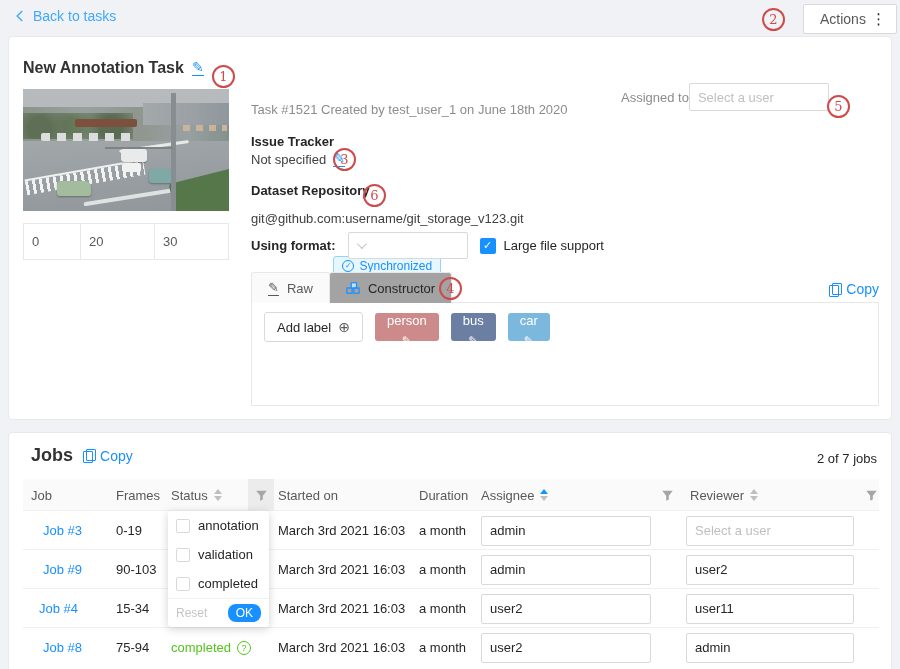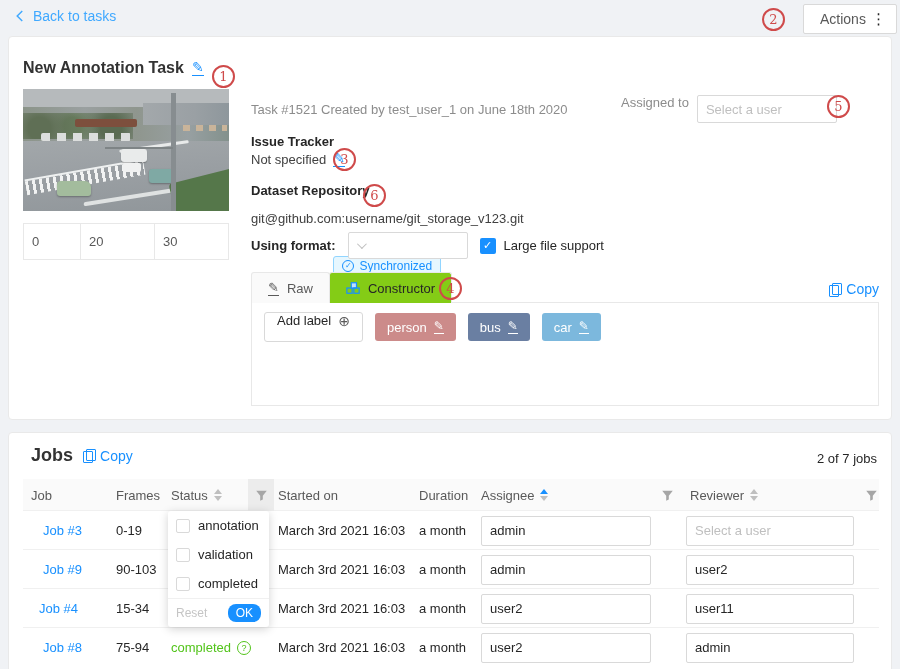--- a/index.html
+++ b/index.html
@@ -55,21 +55,21 @@
   .cars-right { left:160px; top:36px; width:44px; height:6px; background:repeating-linear-gradient(90deg,#c9b49a 0 7px, rgba(0,0,0,0) 7px 13px); }
 
   
   .params { position:absolute; left:14px; top:186px; width:206px; border-collapse:collapse; color:#595959; }
   .params th, .params td { border:1px solid #e8e8e8; font-weight:400; text-align:left; padding:6px 8px; font-size:13px; }
   .params th { height:48px; line-height:1.5; color:#595959; }
   .params td { height:36px; color:#595959; }
 
   
   .meta-text { position:absolute; left:242px; top:65px; color:#8c8c8c; font-size:13px; }
-  .assigned { position:absolute; left:612px; top:58px; display:flex; gap:8px; }
+  .assigned { position:absolute; left:612px; top:46px; display:flex; align-items:center; }
   .assigned-label { color:#8c8c8c; font-size:13px; }
   .assigned input { width:140px; height:28px; border:1px solid #d9d9d9; border-radius:2px; padding:0 8px; font-size:13px; font-family:inherit; color:#262626; }
   .assigned input::placeholder { color:#bfbfbf; }
 
   .blk-label { position:absolute; left:242px; font-weight:700; font-size:13px; color:#262626; }
   .blk-value { position:absolute; left:242px; font-size:13px; color:#404040; display:flex; align-items:center; gap:7px; }
 
   .sync-badge { display:inline-flex; align-items:center; gap:5px; background:#e6f7ff; border:1px solid #91d5ff;
                 color:#1890ff; font-size:12px; padding:1px 8px; border-radius:3px; height:20px; }
   .sync-check { width:12px; height:12px; border:1px solid #1890ff; border-radius:50%; display:flex;
@@ -82,35 +82,35 @@
   .chev-down { width:7px; height:7px; border-right:1.4px solid #bfbfbf; border-bottom:1.4px solid #bfbfbf;
                transform:rotate(45deg) translateY(-2px); }
   .cb-wrap { display:flex; align-items:center; gap:8px; }
   .cb-checked { width:16px; height:16px; background:#1890ff; border-radius:2px; color:#fff; display:flex;
                 align-items:center; justify-content:center; font-size:11px; cursor:pointer; }
 
   
   .tabs { position:absolute; left:242px; top:235px; width:628px; height:31px; border-bottom:1px solid #e8e8e8; display:flex; }
   .tab { height:31px; display:flex; align-items:center; gap:8px; padding:0 16px; font-size:13px;
          border:1px solid #e8e8e8; border-bottom:none; background:#fafafa; color:#595959; cursor:pointer; border-radius:3px 3px 0 0; }
-  .tab.active { background:#84cc16; color:#262626; position:relative; }
+  .tab.active { background:#a3a3a3; color:#262626; position:relative; }
   .tab.active::after { content:""; position:absolute; left:0; right:0; bottom:-1px; height:1px; background:#fff; }
   .tab + .tab { margin-left:-1px; }
   .copy-link { margin-left:auto; display:flex; align-items:center; gap:6px; color:#1890ff; font-size:14px; cursor:pointer; padding-top:4px; }
   .copy-ic { position:relative; width:11px; height:13px; }
   .copy-ic::before { content:""; position:absolute; left:0; top:2px; width:8px; height:10px; border:1.3px solid currentColor; border-radius:1px; background:#fff; }
   .copy-ic::after { content:""; position:absolute; left:3px; top:0; width:8px; height:10px; border:1.3px solid currentColor; border-radius:1px; }
 
   .labels-box { position:absolute; left:242px; top:265px; width:628px; height:104px;
                 border:1px solid #e8e8e8; border-top:none; padding:10px 12px; }
   .labels-row { display:flex; align-items:center; gap:12px; }
   .add-label-btn { height:30px; border:1px solid #d9d9d9; border-radius:3px; background:#fff; display:flex;
-                   align-items:flex-start; gap:7px; padding:0 12px; font-size:13px; color:#262626; cursor:pointer; }
+                   align-items:center; gap:7px; padding:0 12px; font-size:13px; color:#262626; cursor:pointer; }
   .label-tag { height:28px; border-radius:3px; color:#fff; display:flex; align-items:center; gap:7px;
-               padding:8px 12px; font-size:13px; cursor:pointer; }
+               padding:0 12px; font-size:13px; cursor:pointer;flex-direction:column; }
   .label-tag .edit-ic { color:#fff; border-bottom-color:#fff; font-size:12px; }
 
   
   .jobs-head { position:absolute; left:22px; top:12px; display:flex; align-items:center; gap:10px; }
   .jobs-head h2 { margin:0; font-size:18px; font-weight:700; color:#333; }
   .jobs-count { position:absolute; right:14px; top:18px; font-size:13px; color:#262626; }
 
   .jtable-header { position:absolute; left:14px; top:46px; width:856px; height:32px; background:#fafafa;
                    border-bottom:1px solid #f0f0f0; font-size:13px; color:#595959; }
   .jtable-header .cell { position:absolute; top:0; height:32px; display:flex; align-items:center; gap:6px; }

